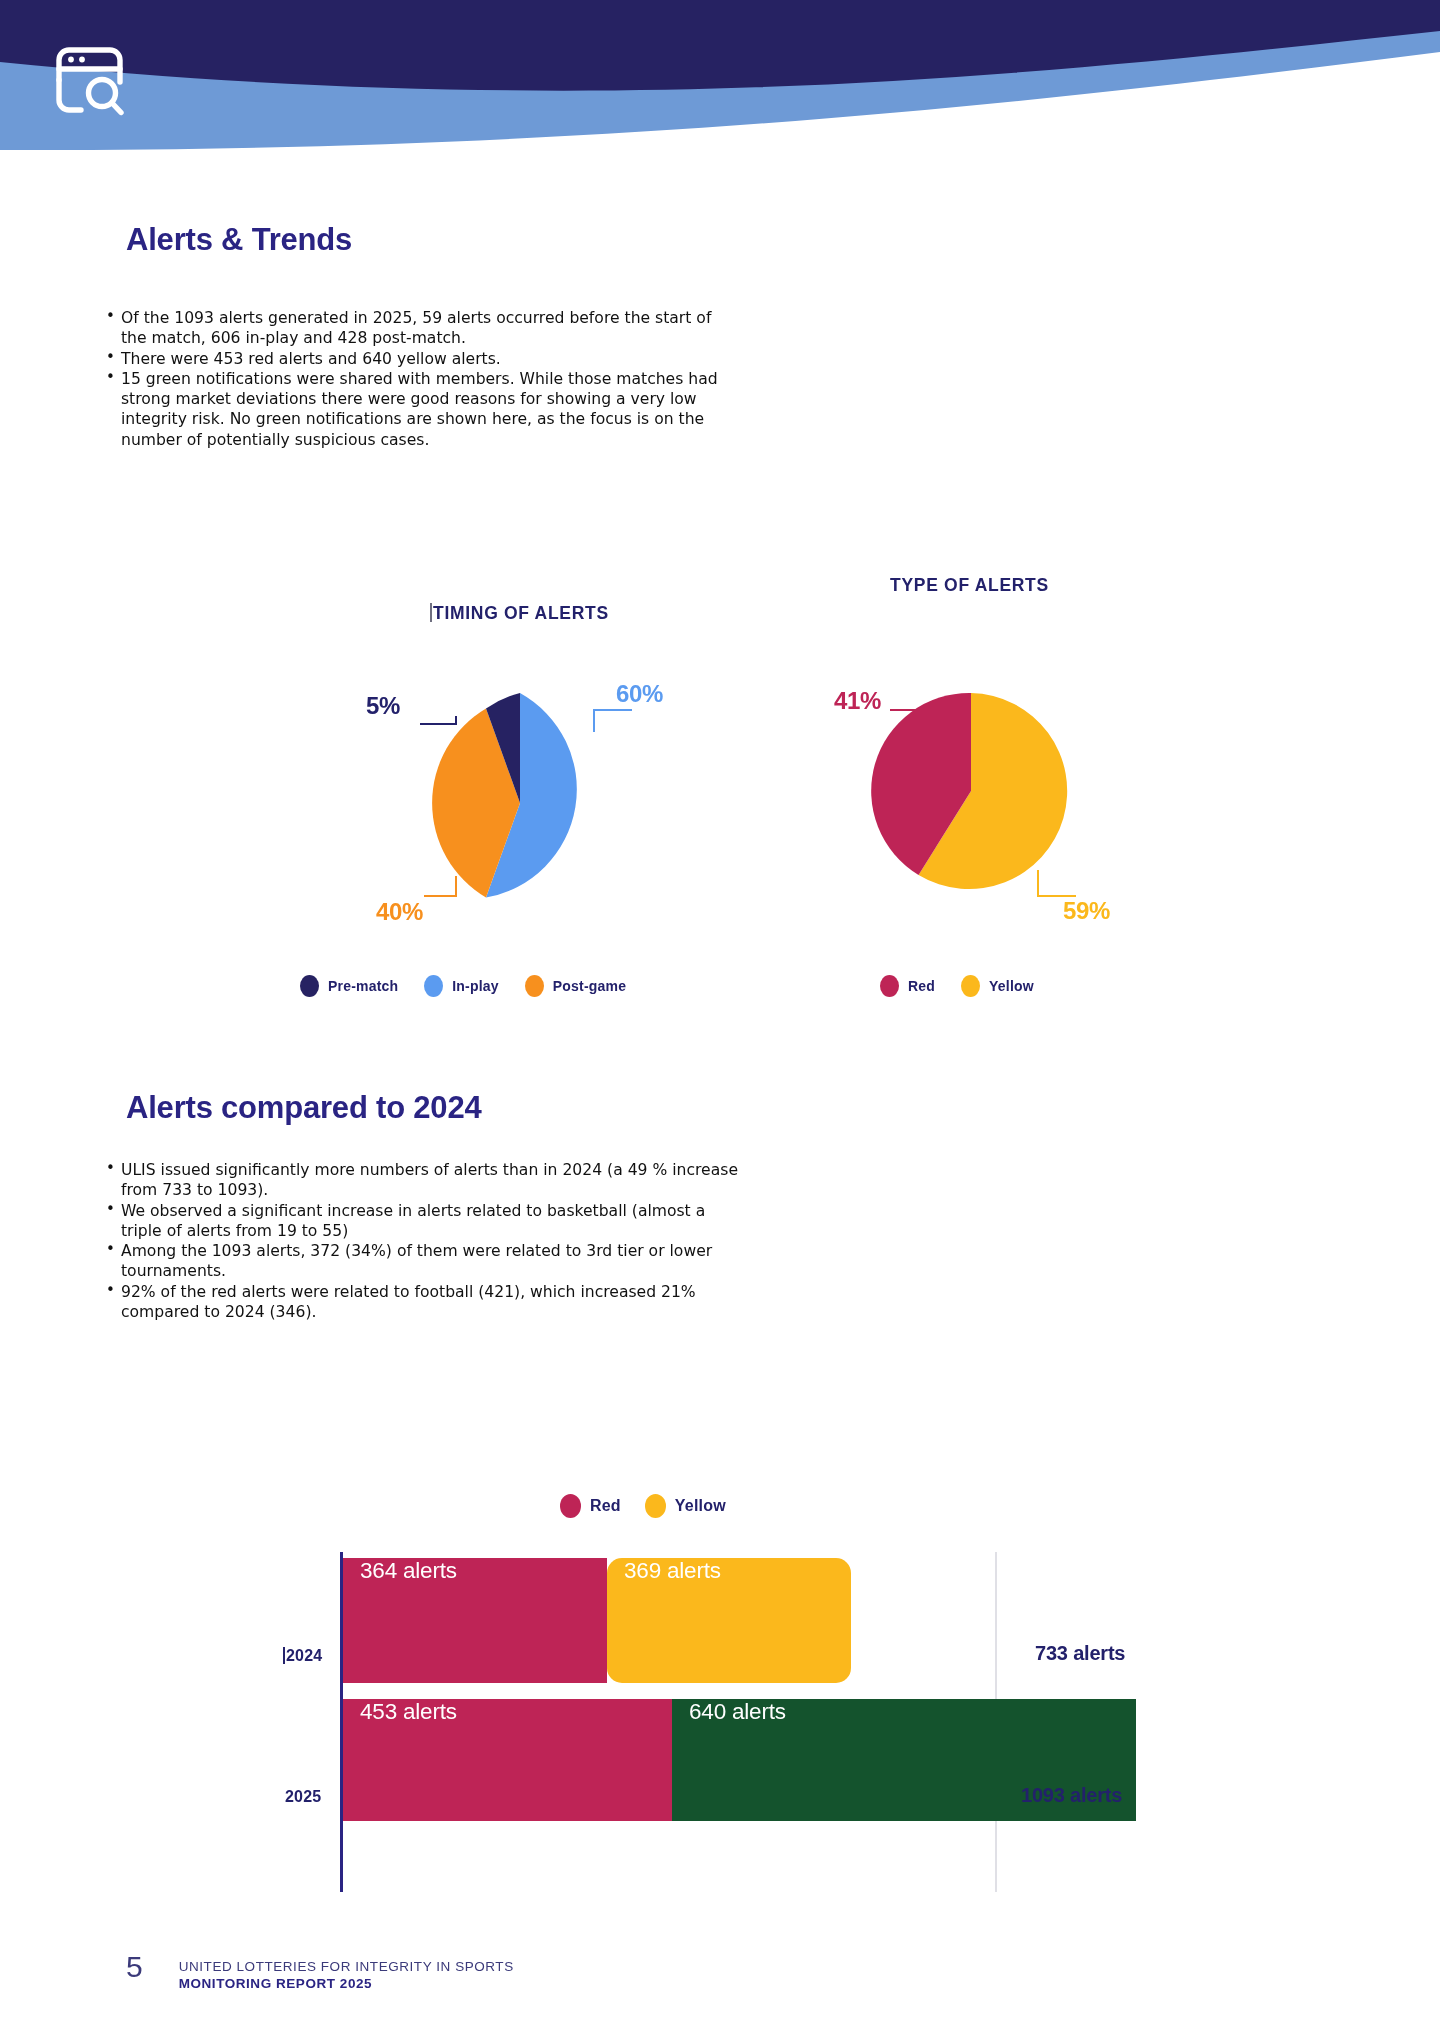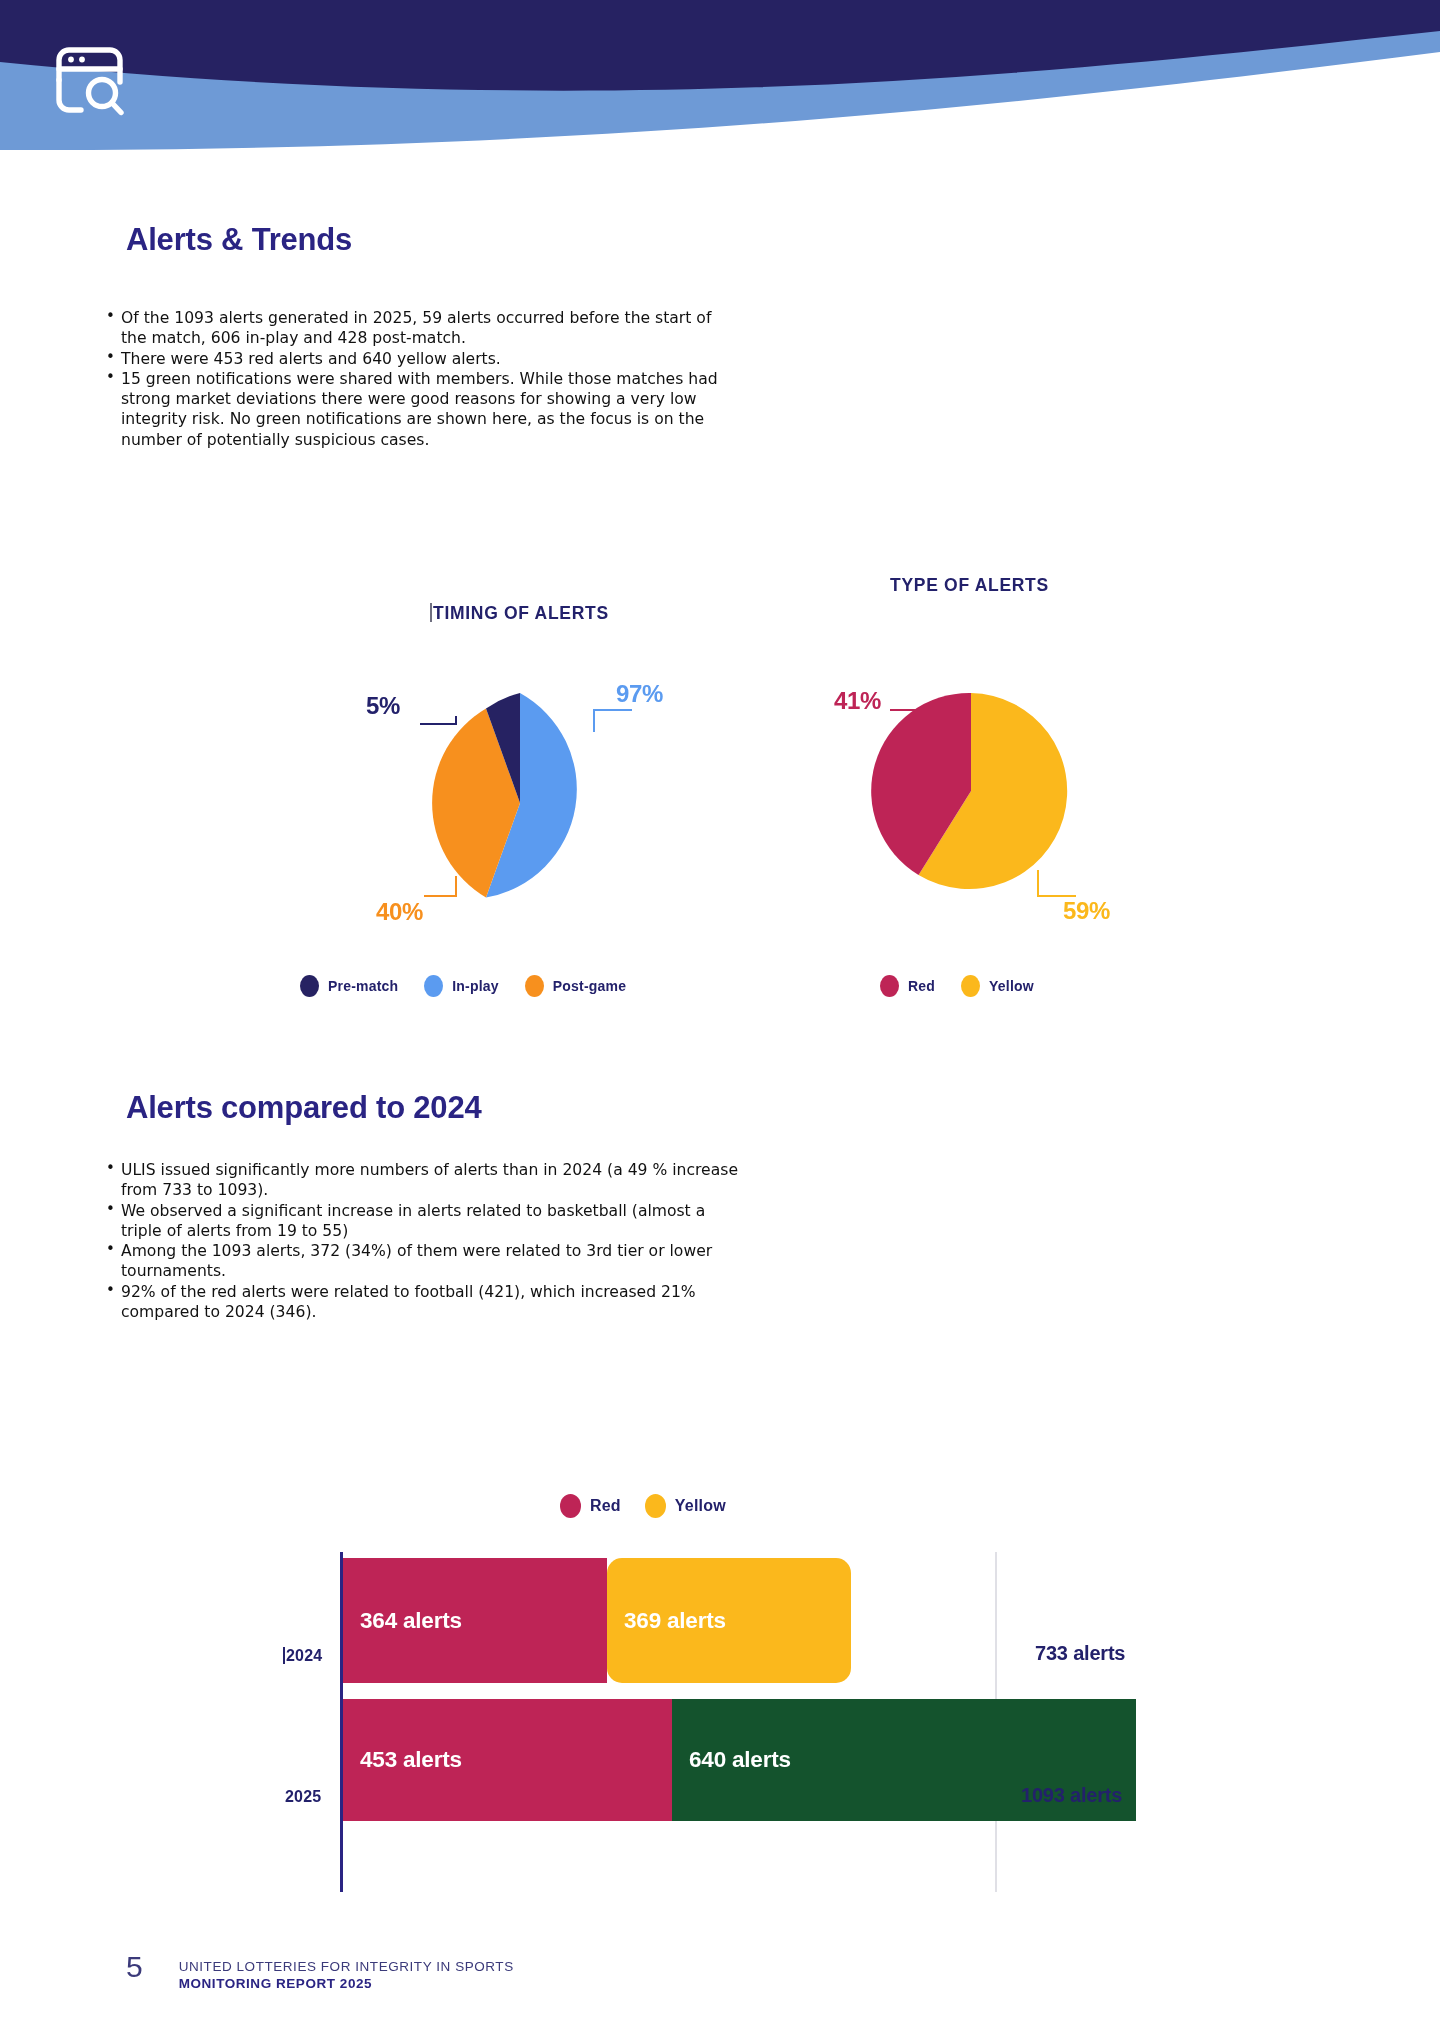--- a/index.html
+++ b/index.html
@@ -93,22 +93,22 @@
   .bar-area{ position:absolute; left:340px; top:1552px; width:880px; height:340px; }
   .axis-line{
     position:absolute; left:0; top:0; width:3px; height:340px; background:#2a2483;
   }
   .grid-line{
     position:absolute; left:655px; top:0; width:1.5px; height:340px; background:#e0e0e6;
   }
   .bar-row{ position:absolute; left:3px; height:auto; }
   .seg{
     position:absolute; top:0; height:100%;
-    display:flex; align-items:center;
-    color:#ffffff; font-size:22.5px; font-weight:bold; letter-spacing:-0.2px;
+    display:flex; align-items:flex-start;
+    color:#ffffff; font-size:22.5px; font-weight:normal; letter-spacing:-0.2px;
   }
   .seg span{ padding-left:17px; }
   .year-label{
     position:absolute; font-size:16px; font-weight:bold; color:#23216b;
     letter-spacing:0.2px;
   }
   .total-label{
     position:absolute; font-size:20px; font-weight:bold; color:#23216b;
     letter-spacing:-0.2px; white-space:nowrap;
   }
@@ -173,21 +173,21 @@
     <path d="M38,4 L38,12 L2,12" fill="none" stroke="#23216b" stroke-width="2"></path>
   </svg>
   <svg class="leader" style="left:590px; top:706px;" width="44" height="30" viewBox="0 0 44 30">
     <path d="M4,26 L4,4 L42,4" fill="none" stroke="#5b9bf0" stroke-width="2"></path>
   </svg>
   <svg class="leader" style="left:418px; top:872px;" width="40" height="32" viewBox="0 0 40 32">
     <path d="M38,4 L38,24 L6,24" fill="none" stroke="#f7901e" stroke-width="2"></path>
   </svg>
 
   <div class="pie-val" id="pie1-v-pre">5%</div>
-  <div class="pie-val" id="pie1-v-in">97%</div>
+  <div class="pie-val" id="pie1-v-in">60%</div>
   <div class="pie-val" id="pie1-v-post">40%</div>
 
   <div class="legend" id="pie1-legend">
     <div class="item">
       <span class="dot" style="background:#262262"></span>
       <span>Pre-match</span>
     </div>
     <div class="item">
       <span class="dot" style="background:#5b9bf0"></span>
       <span>In-play</span>

